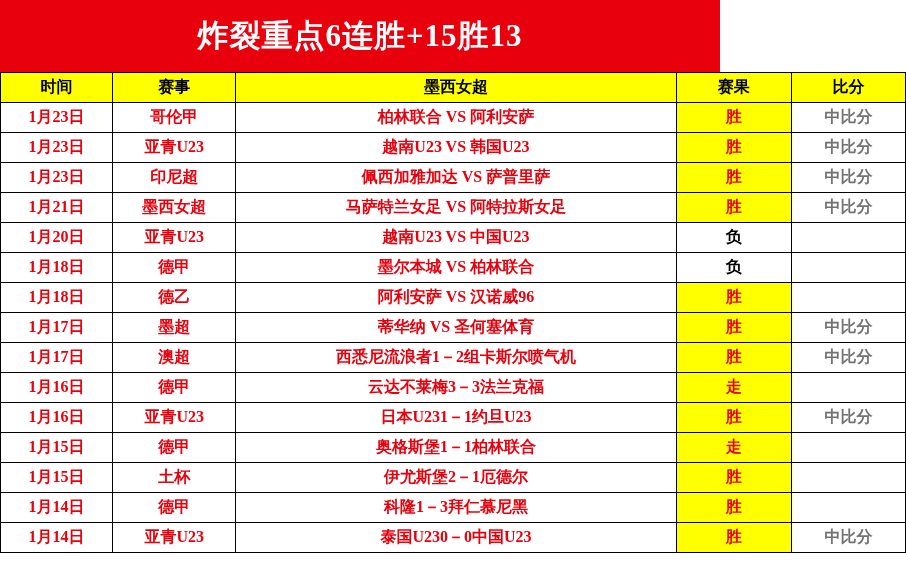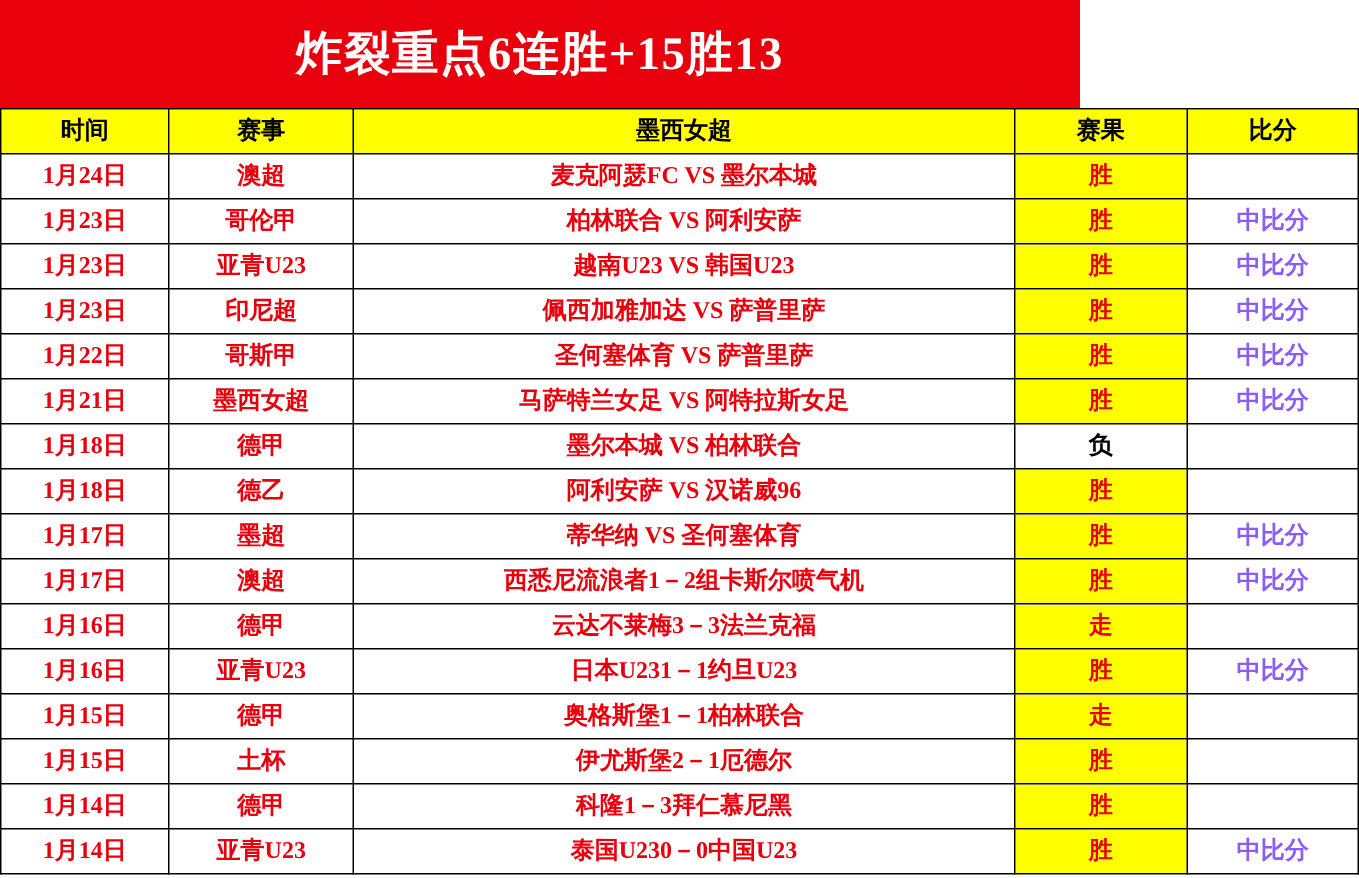--- a/index.html
+++ b/index.html
@@ -57,21 +57,21 @@
   col.c-date { width: 112px; }
   col.c-league { width: 123px; }
   col.c-match { width: 440px; }
   col.c-result { width: 115px; }
   col.c-score { width: 114px; }
 
   td.date   { color: #e8000d; font-weight: bold; font-size: 16px; }
   td.league { color: #e8000d; font-weight: bold; font-size: 16px; }
   td.match  { color: #e8000d; font-weight: bold; font-size: 17px; }
   td.result { font-weight: bold; font-size: 16px; }
-  td.score  { color: #8b5cf6; font-weight: bold; font-size: 16px; }
+  td.score  { color: #737373; font-weight: bold; font-size: 16px; }
 
   td.result.win  { background: #ffff00; color: #e8000d; }
   td.result.push { background: #ffff00; color: #e8000d; }
   td.result.lose { background: #ffffff; color: #000000; }
 </style>
 </head>
 <body>
 
 <div class="page">
 
@@ -91,27 +91,20 @@
       <tr>
         <th>时间</th>
         <th>赛事</th>
         <th>墨西女超</th>
         <th>赛果</th>
         <th>比分</th>
       </tr>
     </thead>
     <tbody id="table-body">
         <tr>
-          <td class="date">1月24日</td>
-          <td class="league">澳超</td>
-          <td class="match">麦克阿瑟FC VS  墨尔本城</td>
-          <td class="result win">胜</td>
-          <td class="score"></td>
-        </tr>
-        <tr>
           <td class="date">1月23日</td>
           <td class="league">哥伦甲</td>
           <td class="match">柏林联合 VS  阿利安萨</td>
           <td class="result win">胜</td>
           <td class="score">中比分</td>
         </tr>
         <tr>
           <td class="date">1月23日</td>
           <td class="league">亚青U23</td>
           <td class="match">越南U23 VS  韩国U23</td>
@@ -119,34 +112,34 @@
           <td class="score">中比分</td>
         </tr>
         <tr>
           <td class="date">1月23日</td>
           <td class="league">印尼超</td>
           <td class="match">佩西加雅加达 VS  萨普里萨</td>
           <td class="result win">胜</td>
           <td class="score">中比分</td>
         </tr>
         <tr>
-          <td class="date">1月22日</td>
-          <td class="league">哥斯甲</td>
-          <td class="match">圣何塞体育 VS  萨普里萨</td>
-          <td class="result win">胜</td>
-          <td class="score">中比分</td>
-        </tr>
-        <tr>
           <td class="date">1月21日</td>
           <td class="league">墨西女超</td>
           <td class="match">马萨特兰女足 VS  阿特拉斯女足</td>
           <td class="result win">胜</td>
           <td class="score">中比分</td>
         </tr>
         <tr>
+          <td class="date">1月20日</td>
+          <td class="league">亚青U23</td>
+          <td class="match">越南U23 VS  中国U23</td>
+          <td class="result lose">负</td>
+          <td class="score"></td>
+        </tr>
+        <tr>
           <td class="date">1月18日</td>
           <td class="league">德甲</td>
           <td class="match">墨尔本城 VS  柏林联合</td>
           <td class="result lose">负</td>
           <td class="score"></td>
         </tr>
         <tr>
           <td class="date">1月18日</td>
           <td class="league">德乙</td>
           <td class="match">阿利安萨 VS  汉诺威96</td>

